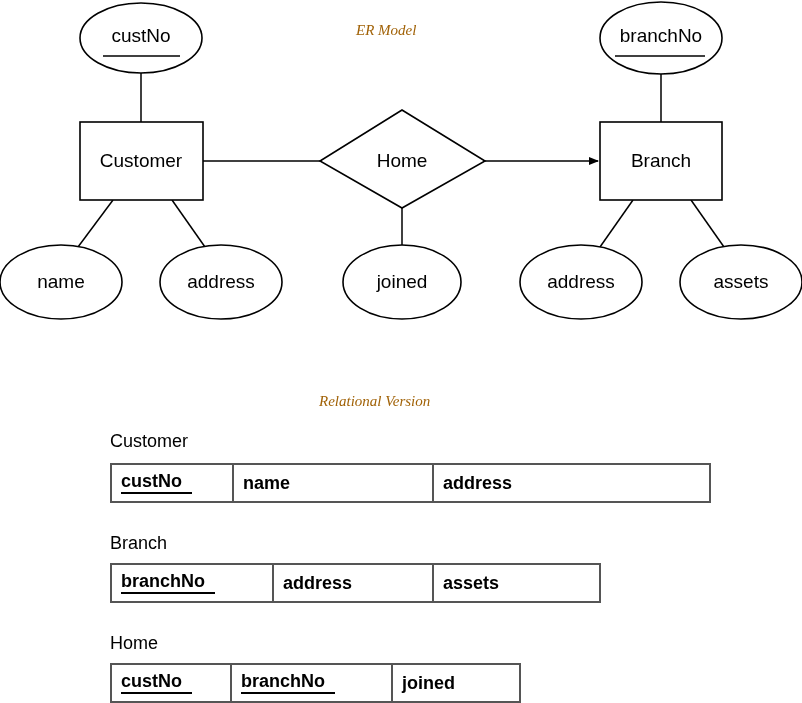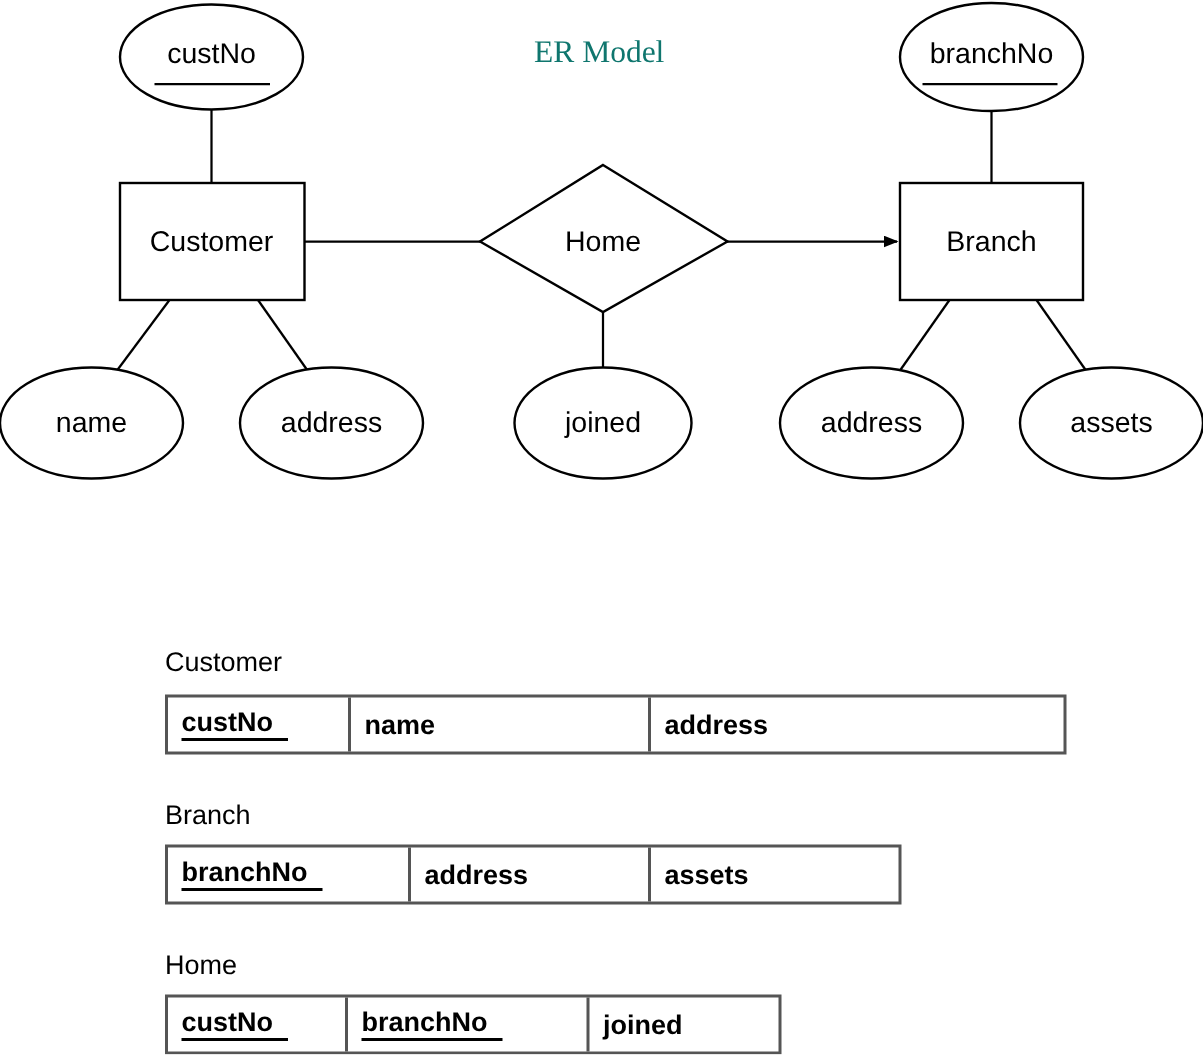--- a/index.html
+++ b/index.html
@@ -38,22 +38,23 @@
   .node-label {
     font-family: "Liberation Sans", sans-serif;
     font-size: 19px;
     fill: #000000;
     text-anchor: middle;
     dominant-baseline: middle;
   }
   .title-html {
     position: absolute;
     font-family: "Liberation Serif", serif;
-    font-size: 21px;
-    color: #0f766e;
+    font-style: italic;
+    font-size: 15px;
+    color: #a16207;
     white-space: nowrap;
   }
   .rel-table-label {
     position: absolute;
     font-family: "Liberation Sans", sans-serif;
     font-size: 18px;
     color: #000000;
     white-space: nowrap;
   }
   .rel-table {
@@ -136,20 +137,21 @@
 
     <ellipse class="shape-fill" cx="581" cy="282" rx="61" ry="37"></ellipse>
     <text class="node-label" x="581" y="283">address</text>
 
     <ellipse class="shape-fill" cx="741" cy="282" rx="61" ry="37"></ellipse>
     <text class="node-label" x="741" y="283">assets</text>
   </svg>
 
   <div class="title-html" style="left:356px; top:22px;">ER Model</div>
 
+  <div class="title-html" style="left:319px; top:393px;">Relational Version</div>
 
   <div class="rel-table-label" style="left:110px; top:431px;">Customer</div>
   <div class="rel-table" style="left:110px; top:463px; width:601px;">
     <div class="rel-cell" style="width:122px;">
         <span class="key">custNo</span>
       </div>
     <div class="rel-cell" style="width:200px;">
         <span>name</span>
       </div>
     <div class="rel-cell" style="flex:1;">

